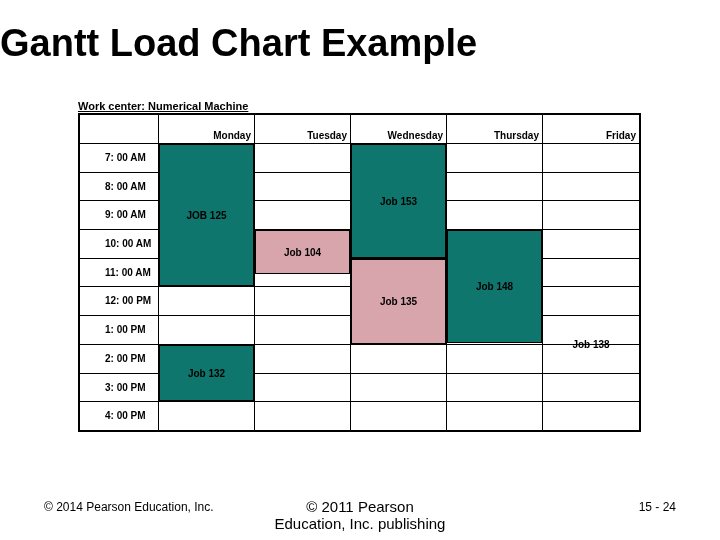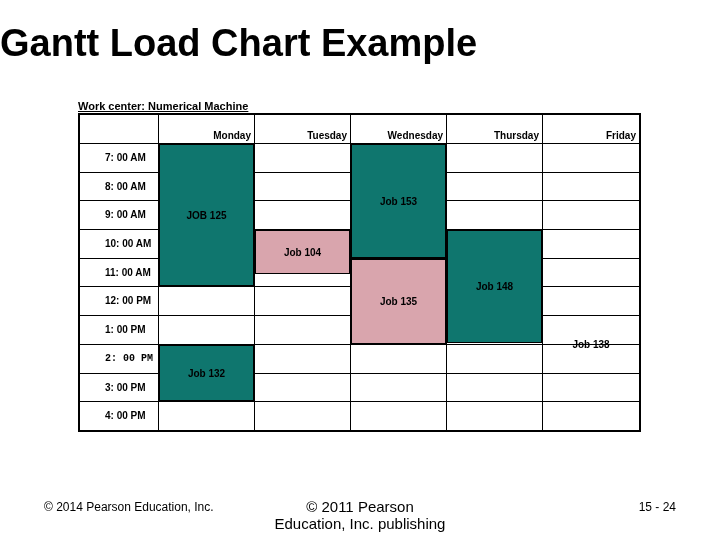--- a/index.html
+++ b/index.html
@@ -177,21 +177,21 @@
       <div class="cell hcell" style="left:366px; width:96px;">Thursday</div>
       <div class="cell hcell" style="left:462px; width:97px;">Friday</div>
 
       <div class="cell tcell" style="top:28px;">7: 00 AM</div>
       <div class="cell tcell" style="top:57px;">8: 00 AM</div>
       <div class="cell tcell" style="top:85px;text-align:center;">9: 00 AM</div>
       <div class="cell tcell" style="top:114px;">10: 00 AM</div>
       <div class="cell tcell" style="top:143px;">11: 00 AM</div>
       <div class="cell tcell" style="top:171px;">12: 00 PM</div>
       <div class="cell tcell" style="top:200px;">1: 00 PM</div>
-      <div class="cell tcell" style="top:229px;font-family:Liberation Mono, monospace;">2: 00 PM</div>
+      <div class="cell tcell" style="top:229px;">2: 00 PM</div>
       <div class="cell tcell" style="top:258px;border-radius:8px;">3: 00 PM</div>
       <div class="cell tcell" style="top:286px;">4: 00 PM</div>
 
       <div class="job blue" style="left:79px; top:29px; width:95px; height:142px;">JOB 125</div>
 
       <div class="job blue" style="left:79px; top:230px; width:95px; height:56px;">Job 132</div>
 
       <div class="job pink" style="left:175px; top:115px; width:95px; height:44px;">Job 104</div>
 
       <div class="job blue" style="left:271px; top:29px; width:95px; height:114px;">Job 153</div>

